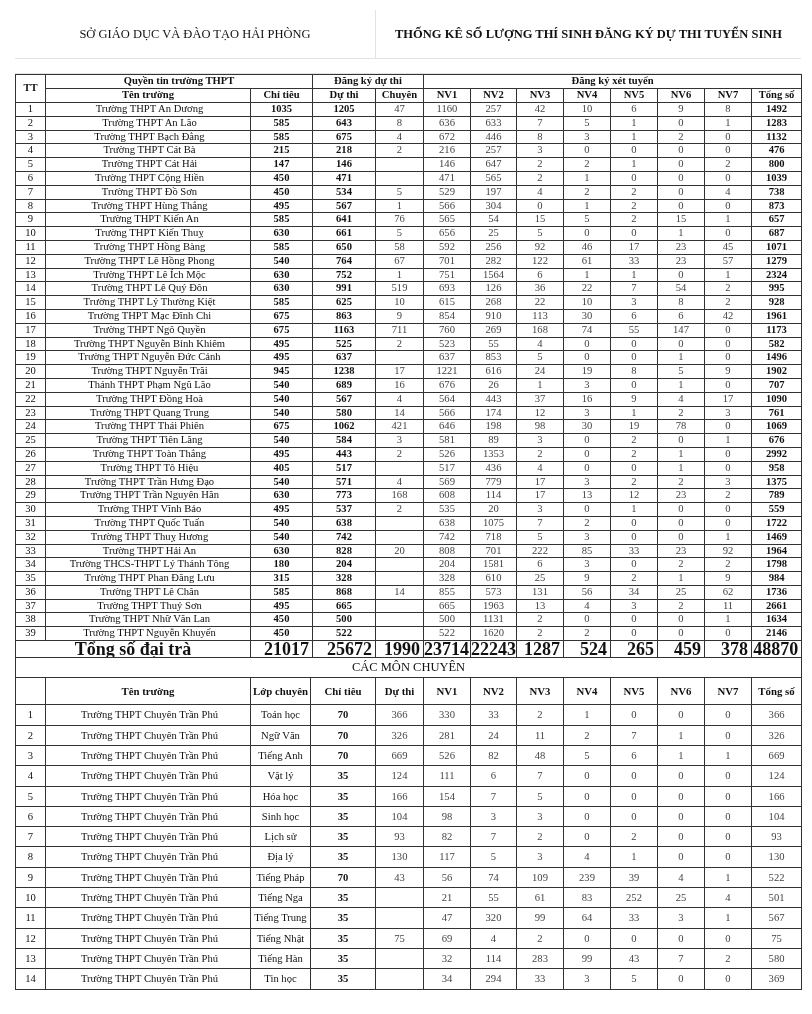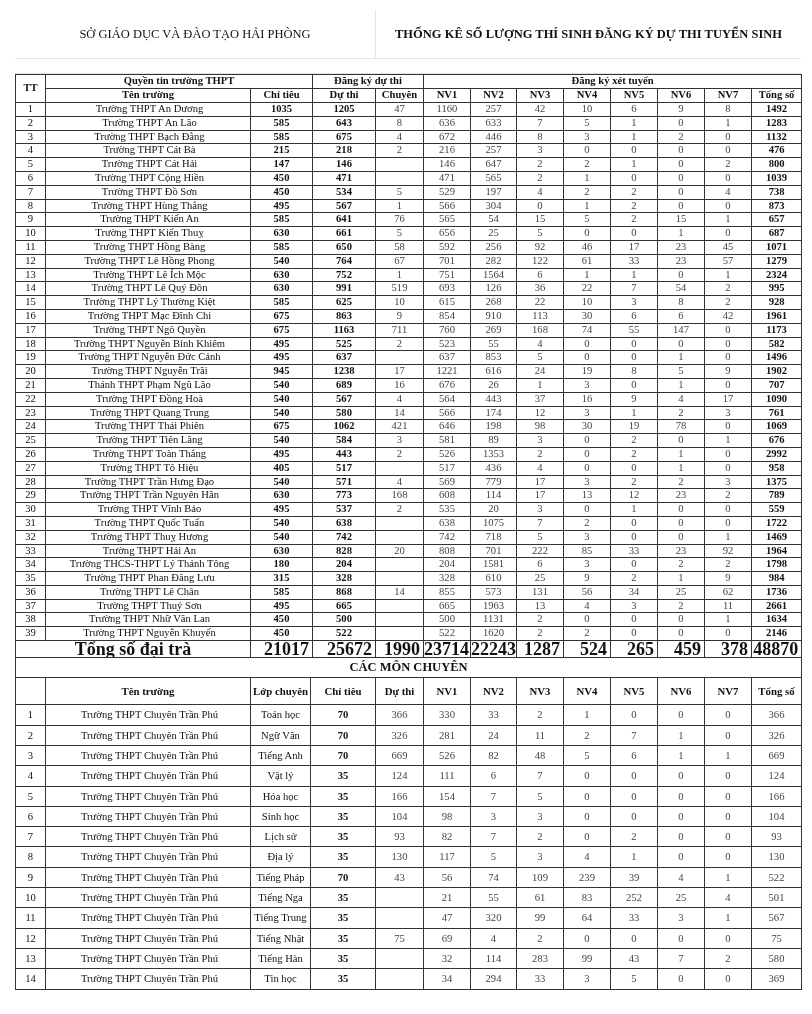--- a/index.html
+++ b/index.html
@@ -15,21 +15,21 @@
   table { border-collapse: collapse; table-layout: fixed; width: 786px; }
   td, th { border: 1px solid #333; padding: 0; font-size: 10.6px; height: 12.8px; line-height: 12.8px;
            text-align: center; white-space: nowrap; overflow: hidden; font-weight: normal; }
   th { font-weight: bold; }
   td.name { text-align: center; padding-left: 3px; }
   td.b { font-weight: bold; }
   td.muted { color: #444; }
   .main th { height: 13px; }
   .total td { font-weight: bold; font-size: 18px; height: 16px; line-height: 16px; }
   .total td.num { text-align: right; padding-right: 3px; }
-  .section-title td { font-weight: bold; font-size: 12.5px; height: 16px; border-bottom: 1px solid #333; }
+  .section-title td { font-weight: normal; font-size: 12.5px; height: 16px; border-bottom: 1px solid #333; }
   .spec th { height: 26px; font-size: 10.8px; }
   .spec td { height: 19.3px; line-height: 19.3px; }
   .spec .total td { height: 18px; font-family: "DejaVu Sans", sans-serif; font-size: 11px; }
   .noborder-top td { border-top: none; }
 </style>
 </head>
 <body>
 
 <div class="sheet">
   <div class="head">

